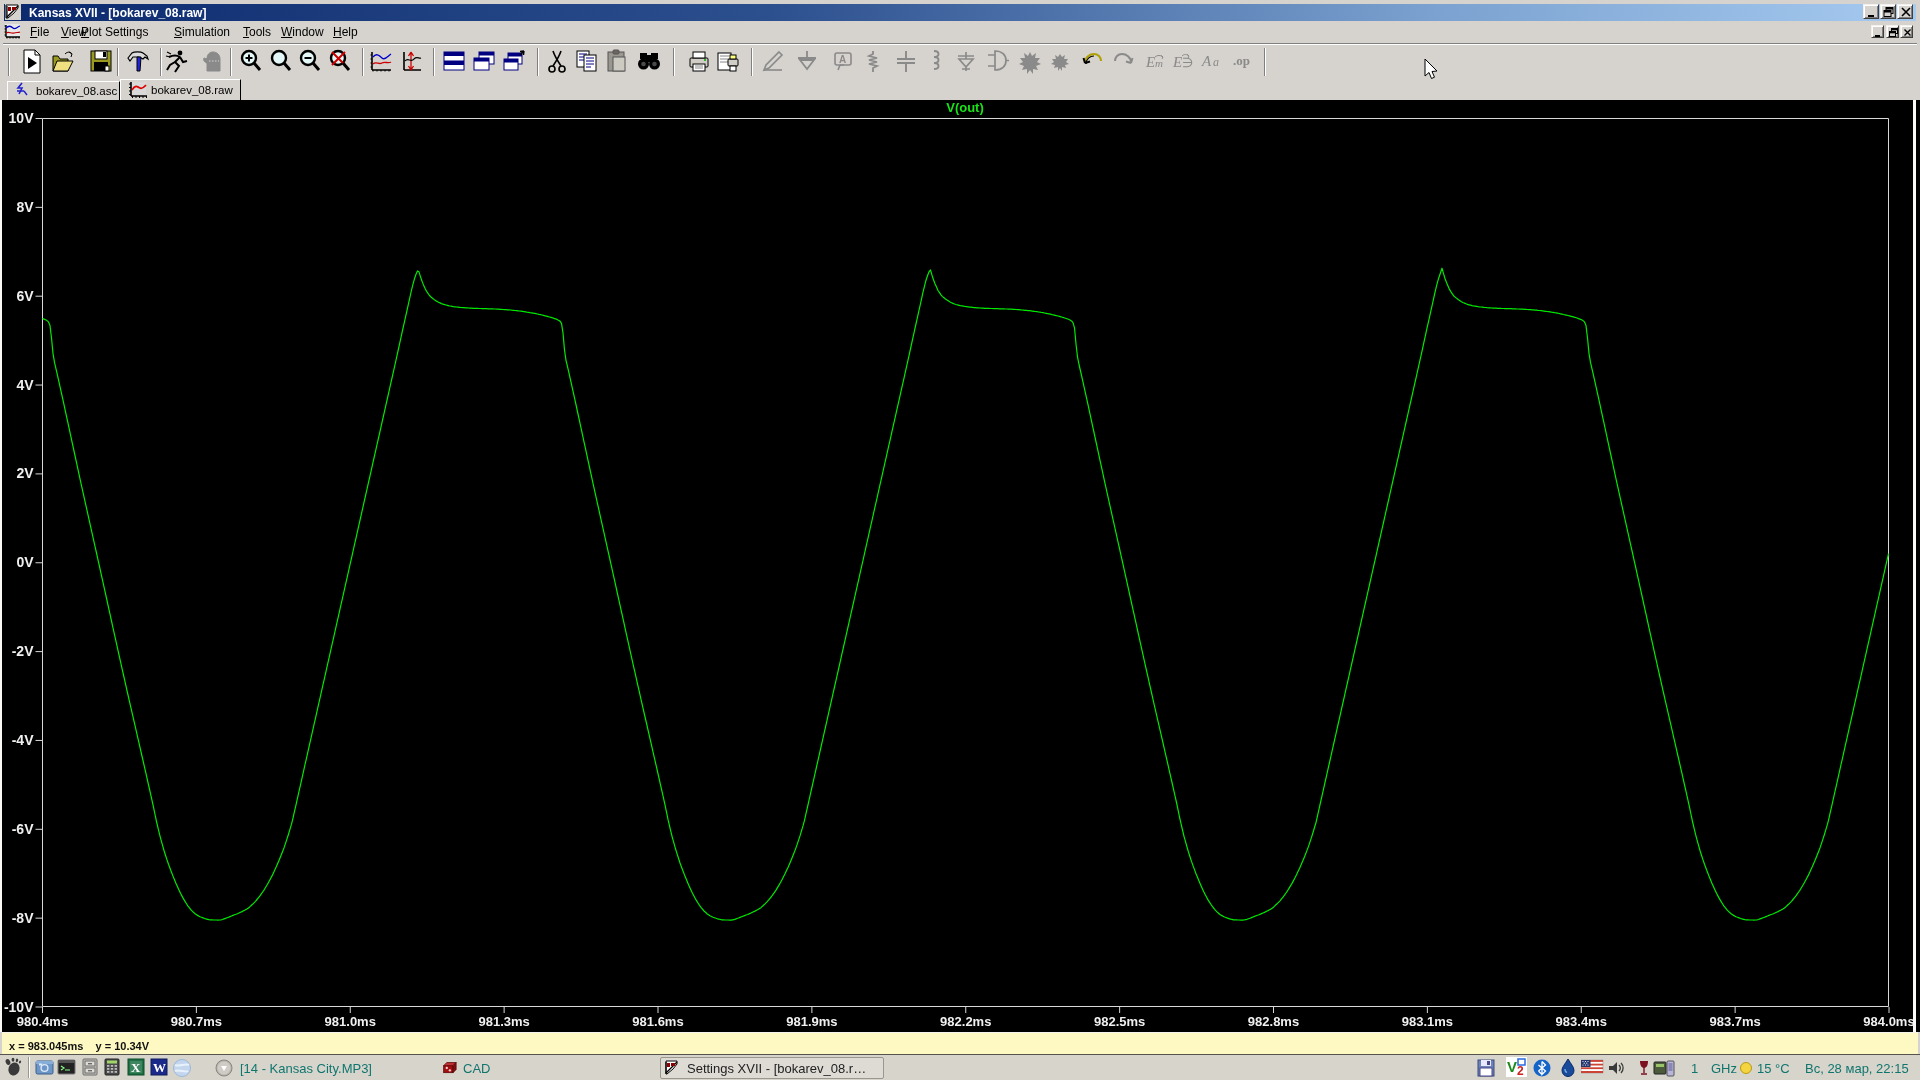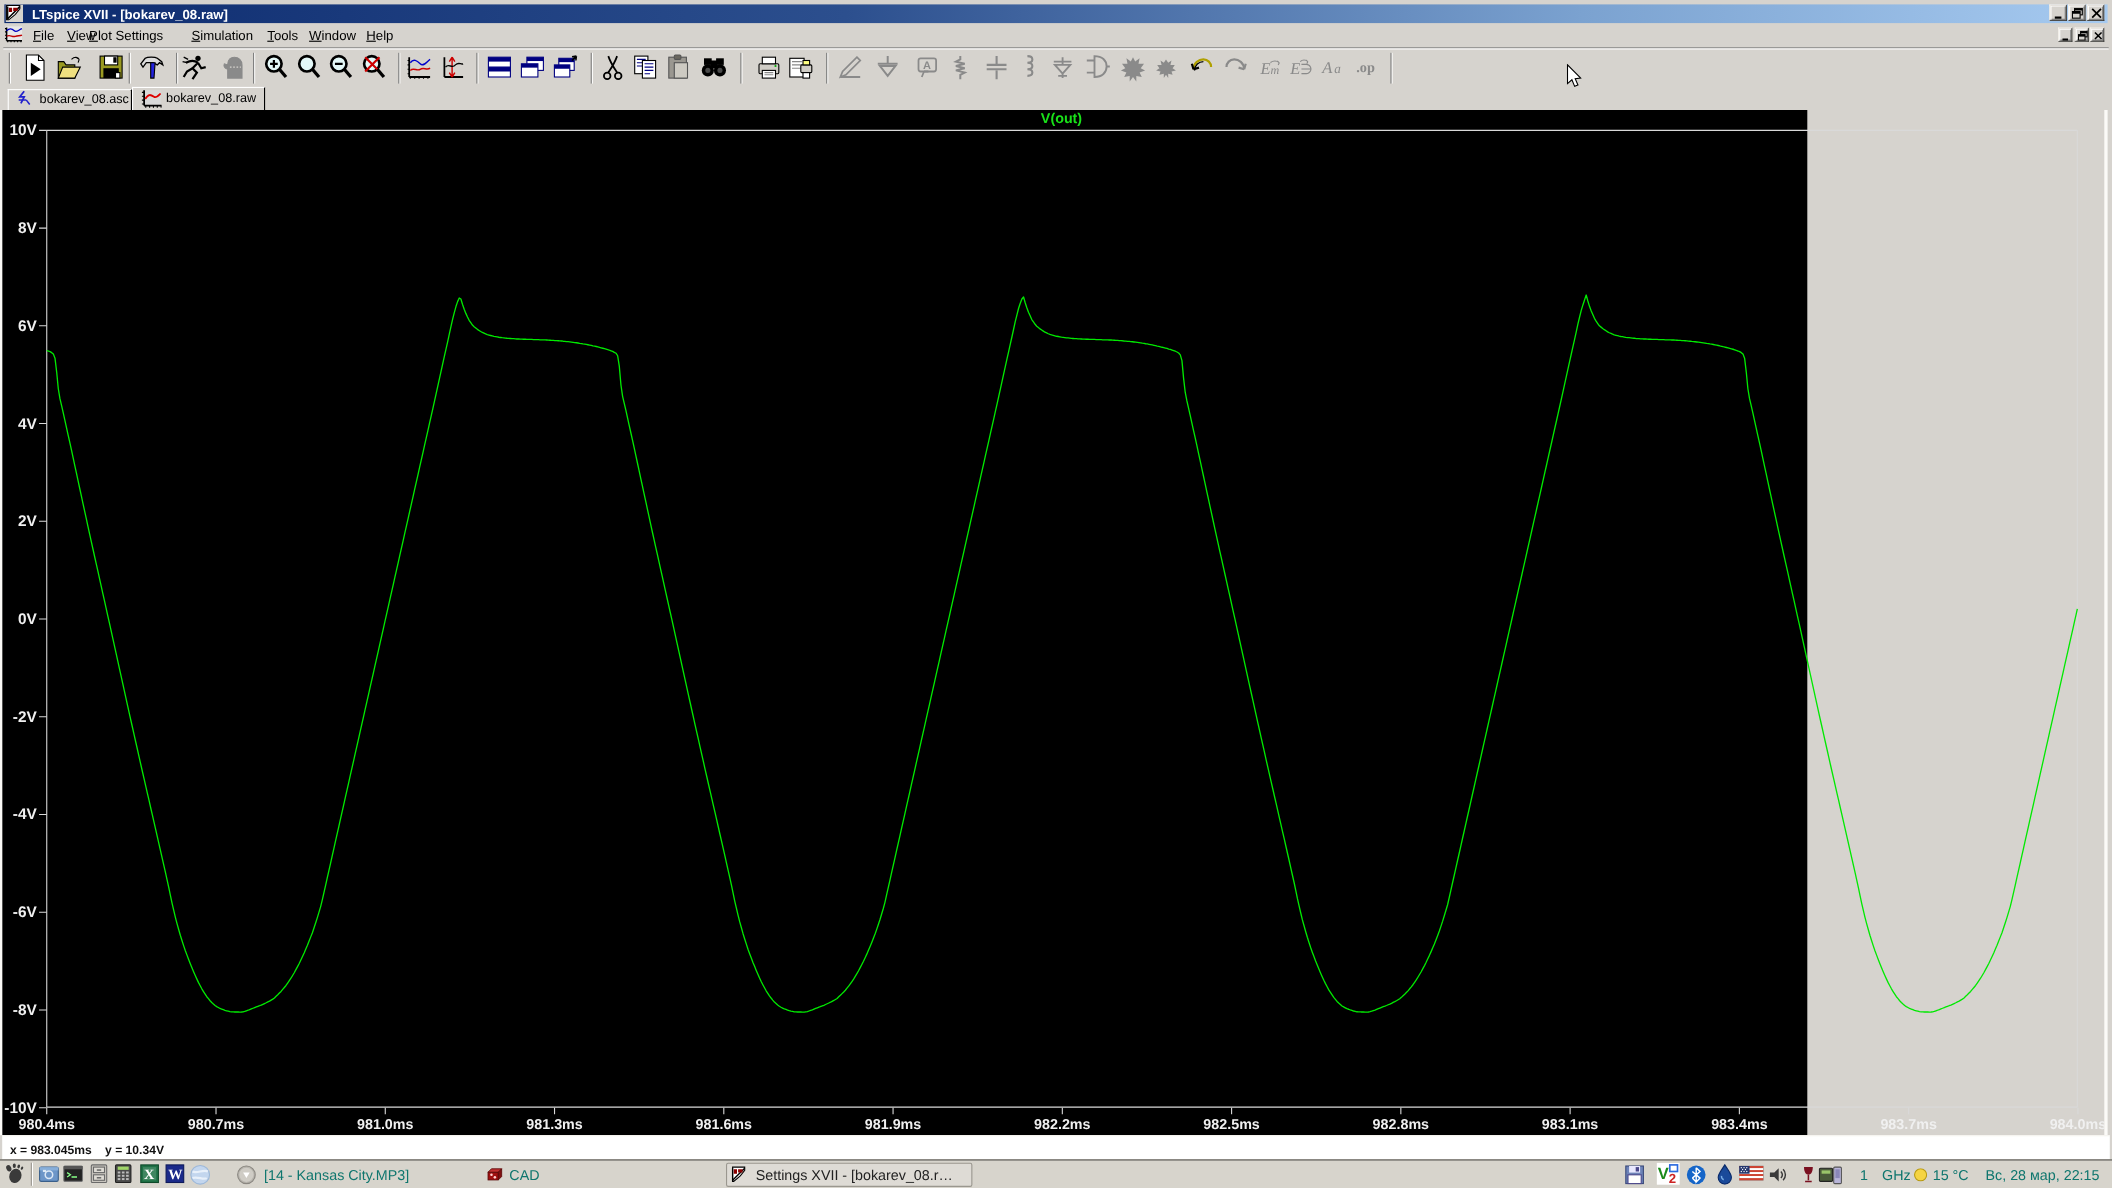--- a/index.html
+++ b/index.html
@@ -12,31 +12,31 @@
 .wbtn svg{position:absolute;left:2px;top:2px}
 #menubar{left:3px;top:21px;width:1914px;height:39px;font-size:12px;color:#000}
 .mitem{position:absolute;top:4px}
 .mitem u{text-decoration:underline;text-underline-offset:1px}
 #menusep{left:3px;top:43px;width:1914px;height:2px;border-top:1px solid #808080;border-bottom:1px solid #fff}
 #toolbar{left:3px;top:45px;width:1914px;height:34px}
 .tsep{position:absolute;top:3px;width:2px;height:28px;border-left:1px solid #808080;border-right:1px solid #fff}
 .ticon{position:absolute;top:4px}
 #tabstrip{left:3px;top:79px;width:1914px;height:21px}
 .tab{position:absolute;background:#d6d3ce;border:1px solid #000;border-bottom:none;border-top-color:#fff;border-left-color:#fff}
-#plot{left:2px;top:100px;width:1641px;height:932px;background:#000}
-#statusbar{left:2px;top:1032px;width:1916px;height:22px;background:#ffffff;border-top:1px solid #f5f3ee;font-size:11px;font-weight:bold;color:#111}
+#plot{left:2px;top:100px;width:1918px;height:932px;background:#000}
+#statusbar{left:2px;top:1032px;width:1916px;height:22px;background:#fef9c3;border-top:1px solid #f5f3ee;font-size:11px;font-weight:bold;color:#111}
 #statustext{position:absolute;left:7px;top:7px}
 #taskbar{left:0;top:1054px;width:1920px;height:26px;background:#d7d4cc;border-top:1px solid #55534e}
 #taskbar .tbtext{position:absolute;top:6px;font-size:13px;color:#0f766e;white-space:nowrap}
 #ltbtn{position:absolute;left:660px;top:2px;width:224px;height:22px;background:#dedbd5;border:1px solid #9a978f;border-radius:2px}
 </style>
 </head>
 <body>
 <div class="abs" id="titlebar">
-    <div class="abs" id="titletext">LTspice XVII - [bokarev_08.raw]</div>
+    <div class="abs" id="titletext">Kansas XVII - [bokarev_08.raw]</div>
   </div>
 <svg class="abs" style="left:5px;top:4px" width="16" height="16" viewBox="0 0 16 16">
 <rect x="0" y="0" width="16" height="16" fill="#d6d3ce"></rect>
 <path d="M1 1 L13 1 L13 4 L9 9 L3 14 L1 14 Z" fill="#fff" stroke="#000" stroke-width="1"></path>
 <path d="M2 13 L13 2" stroke="#000" stroke-width="1.4" fill="none"></path>
 <path d="M3 3 h3 v4 h-3 z M7 3 h4 v3 h-4 z" fill="#8b0000"></path>
 <path d="M2 2 L2 14" stroke="#000" stroke-width="1.2"></path>
 </svg>
 <div class="abs" style="left:1863px;top:4px;width:51px;height:16px">
 <div class="wbtn abs" style="left:0;top:0">

